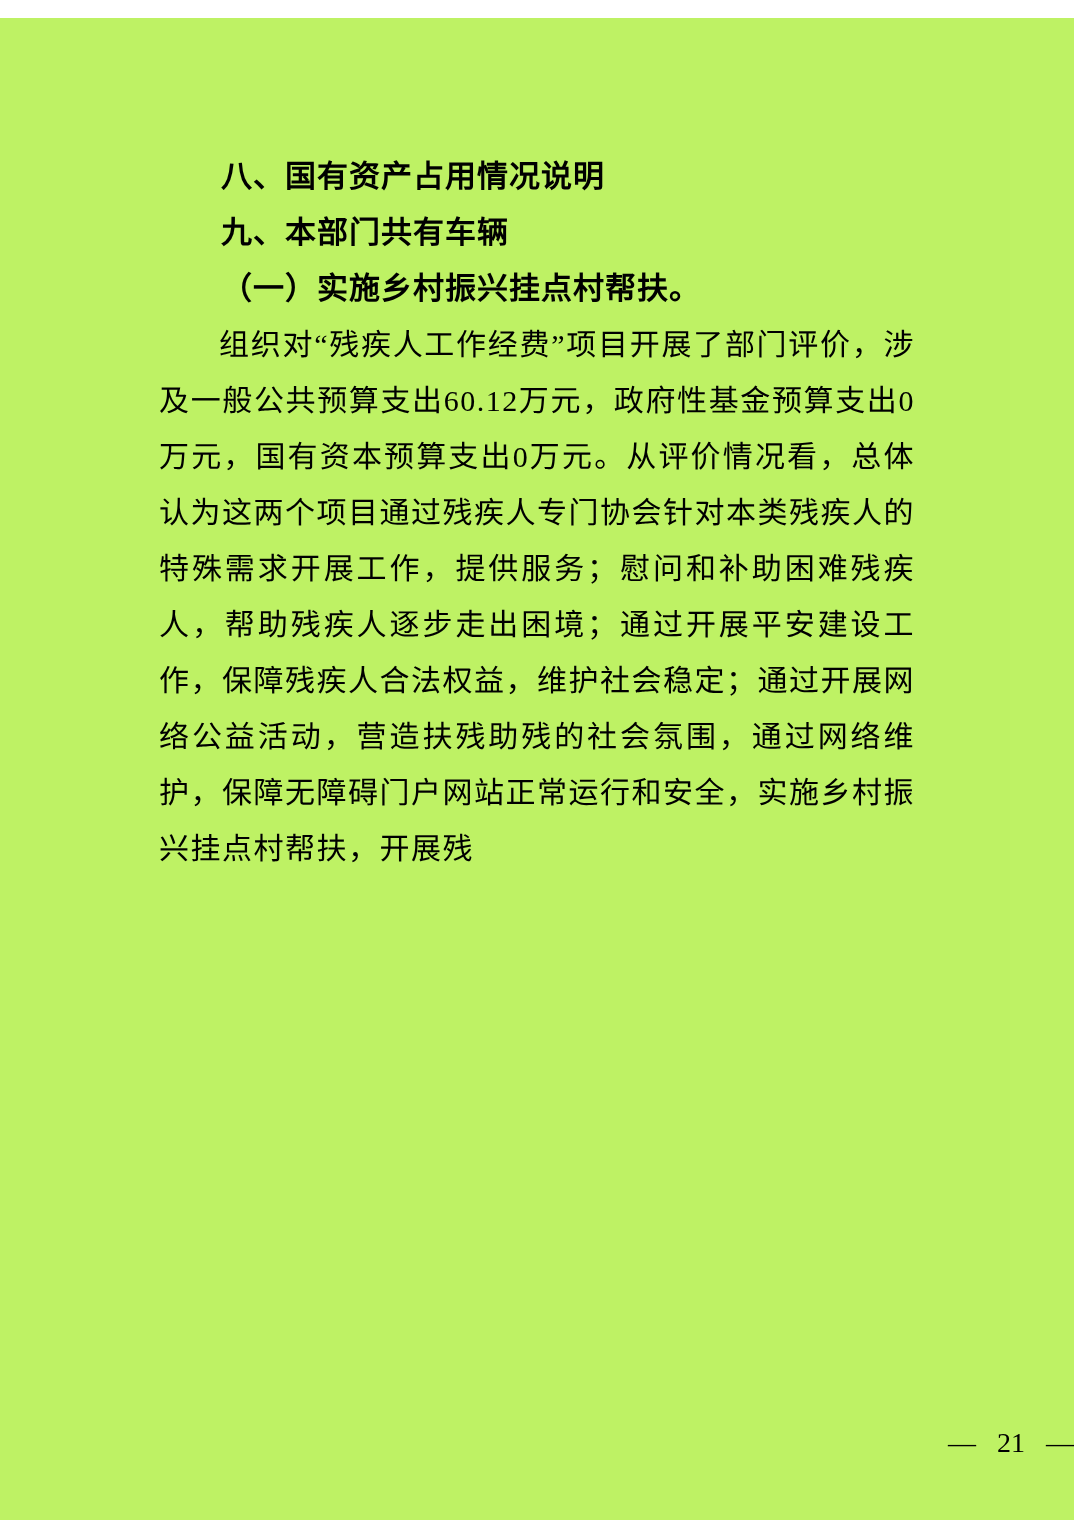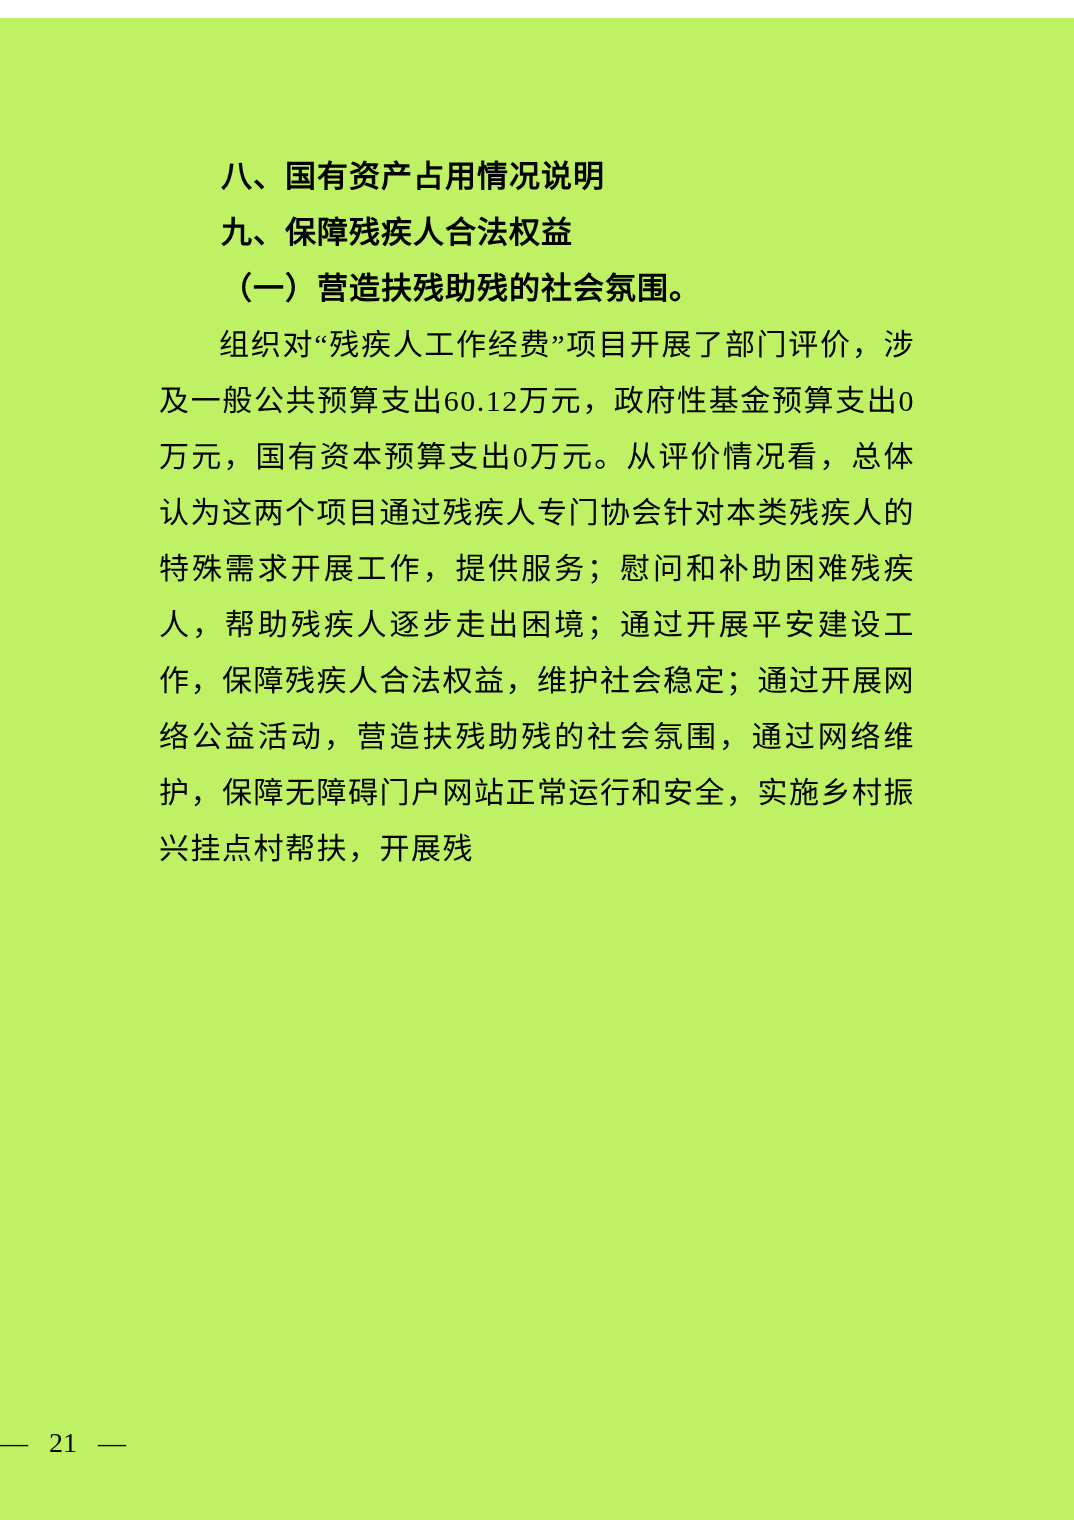--- a/index.html
+++ b/index.html
@@ -40,33 +40,33 @@
     text-indent: 2em;
     text-align: justify;
     text-justify: inter-character;
     letter-spacing: 1.5px;
   }
   .footer {
     position: absolute;
     left: 0;
     top: 1408px;
     width: 100%;
-    text-align: left;
+    text-align: right;
     font-size: 28px;
     line-height: 34px;
     font-family: "Liberation Serif", "DejaVu Serif", serif;
     color: #000000;
     word-spacing: 14px;
   }
 </style>
 </head>
 <body>
 
 <div class="page">
   <div class="content">
     <h2 class="heading">八、国有资产占用情况说明</h2>
-    <h2 class="heading">九、保障残疾人合法权益</h2>
-    <h3 class="heading">（一）营造扶残助残的社会氛围。</h3>
+    <h2 class="heading">九、本部门共有车辆</h2>
+    <h3 class="heading">（一）实施乡村振兴挂点村帮扶。</h3>
     <p class="para">组织对“残疾人工作经费”项目开展了部门评价，涉及一般公共预算支出60.12万元，政府性基金预算支出0万元，国有资本预算支出0万元。从评价情况看，总体认为这两个项目通过残疾人专门协会针对本类残疾人的特殊需求开展工作，提供服务；慰问和补助困难残疾人，帮助残疾人逐步走出困境；通过开展平安建设工作，保障残疾人合法权益，维护社会稳定；通过开展网络公益活动，营造扶残助残的社会氛围，通过网络维护，保障无障碍门户网站正常运行和安全，实施乡村振兴挂点村帮扶，开展残</p>
   </div>
 
   <div class="footer">— 21 —</div>
 </div>
 
 </body></html>

